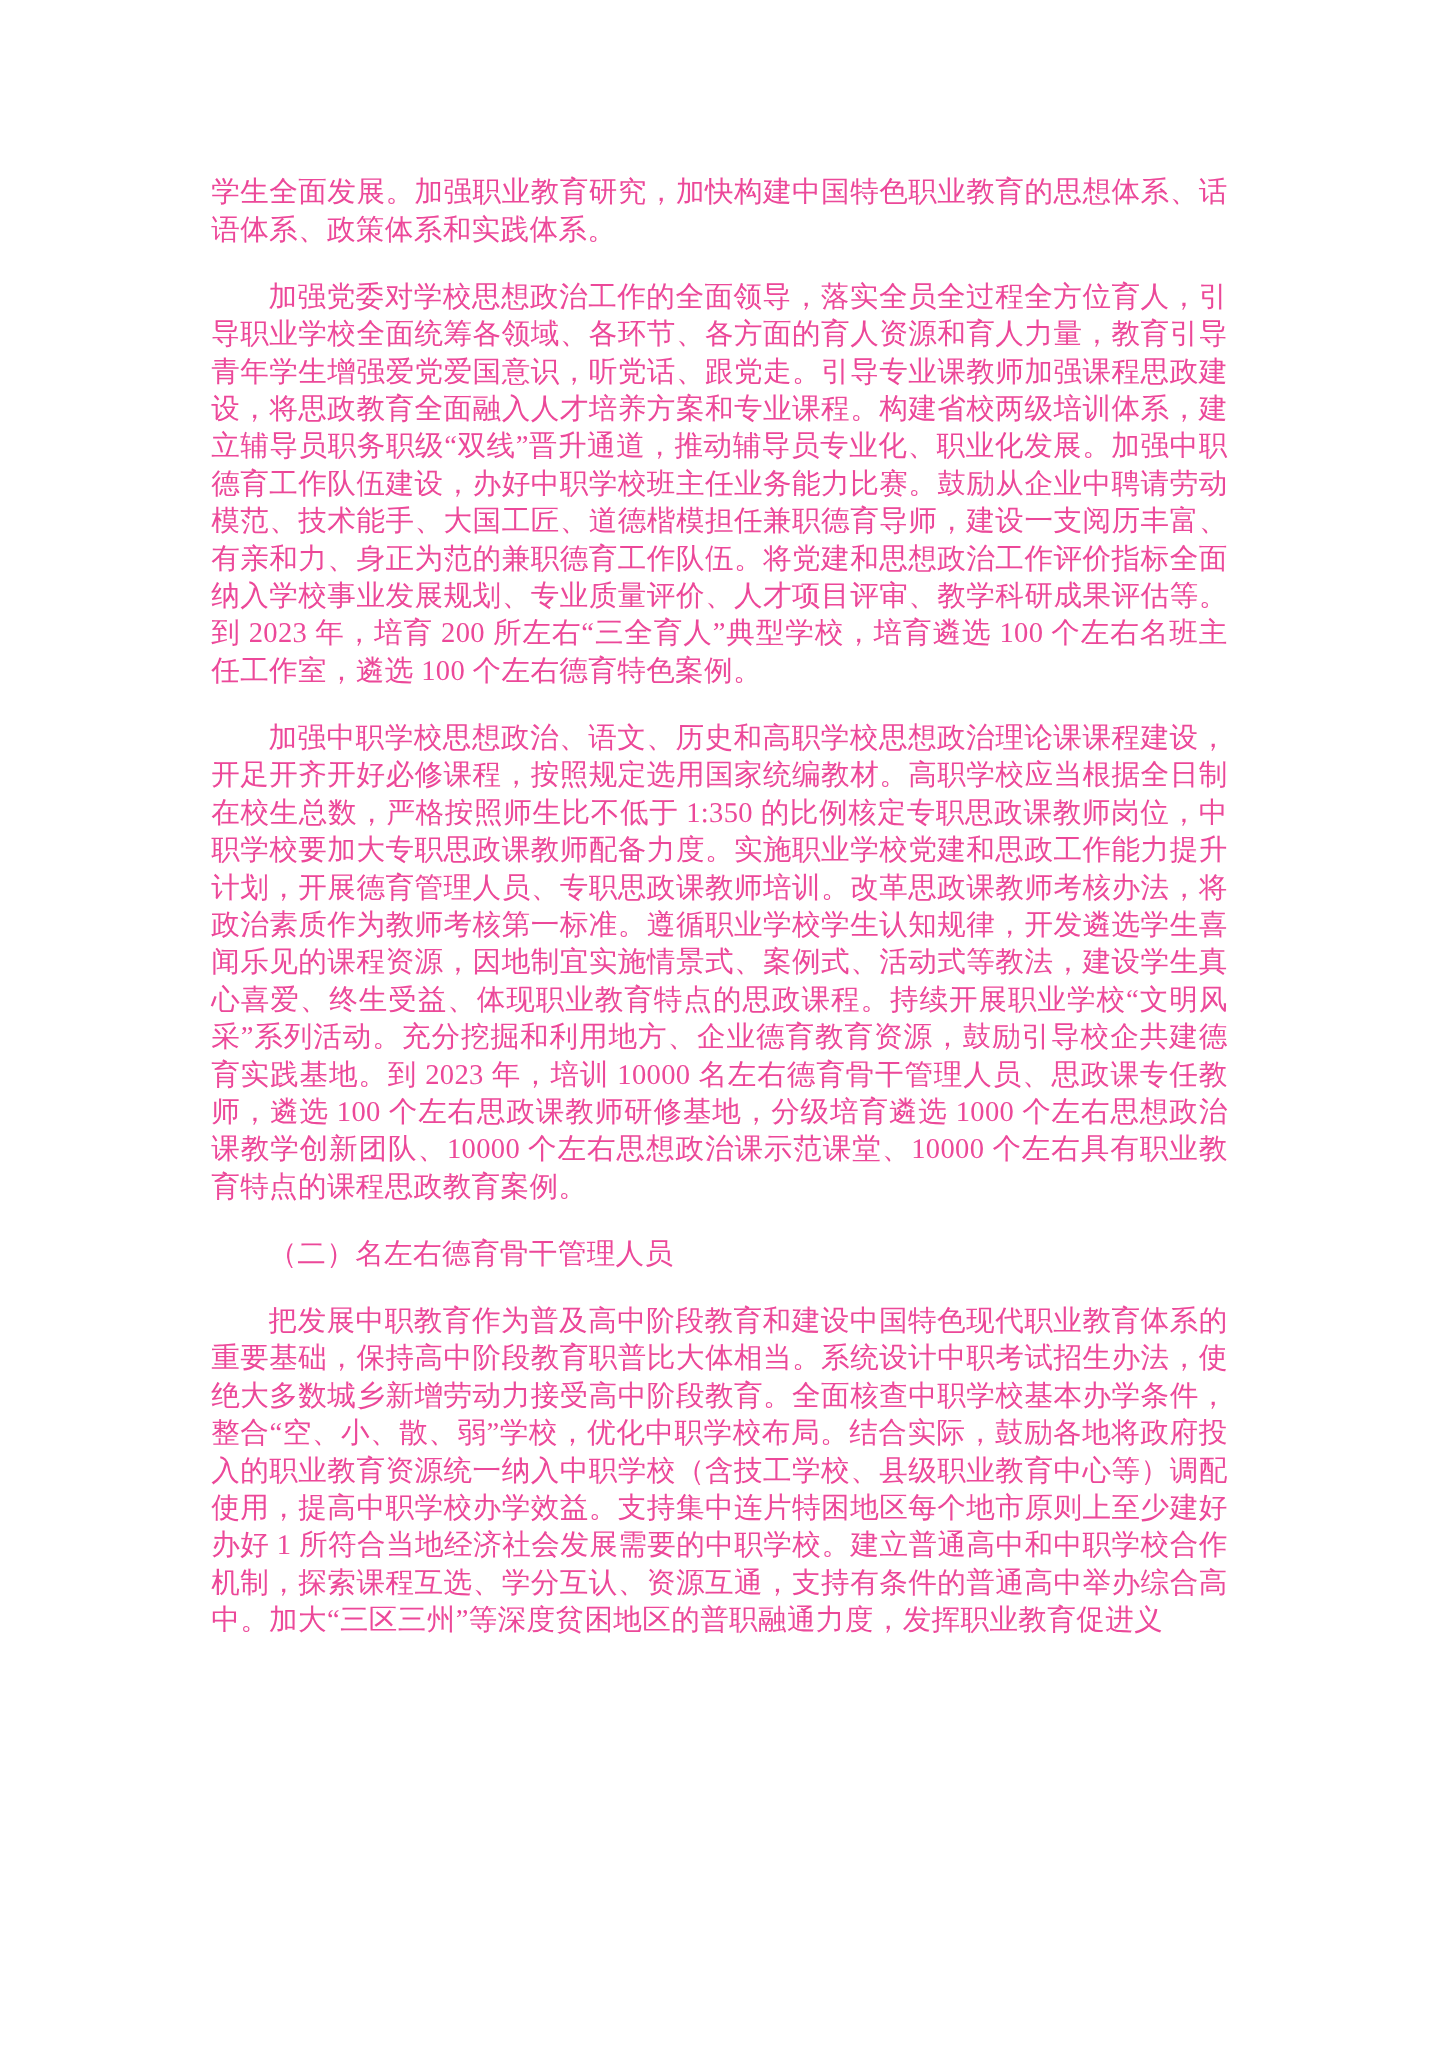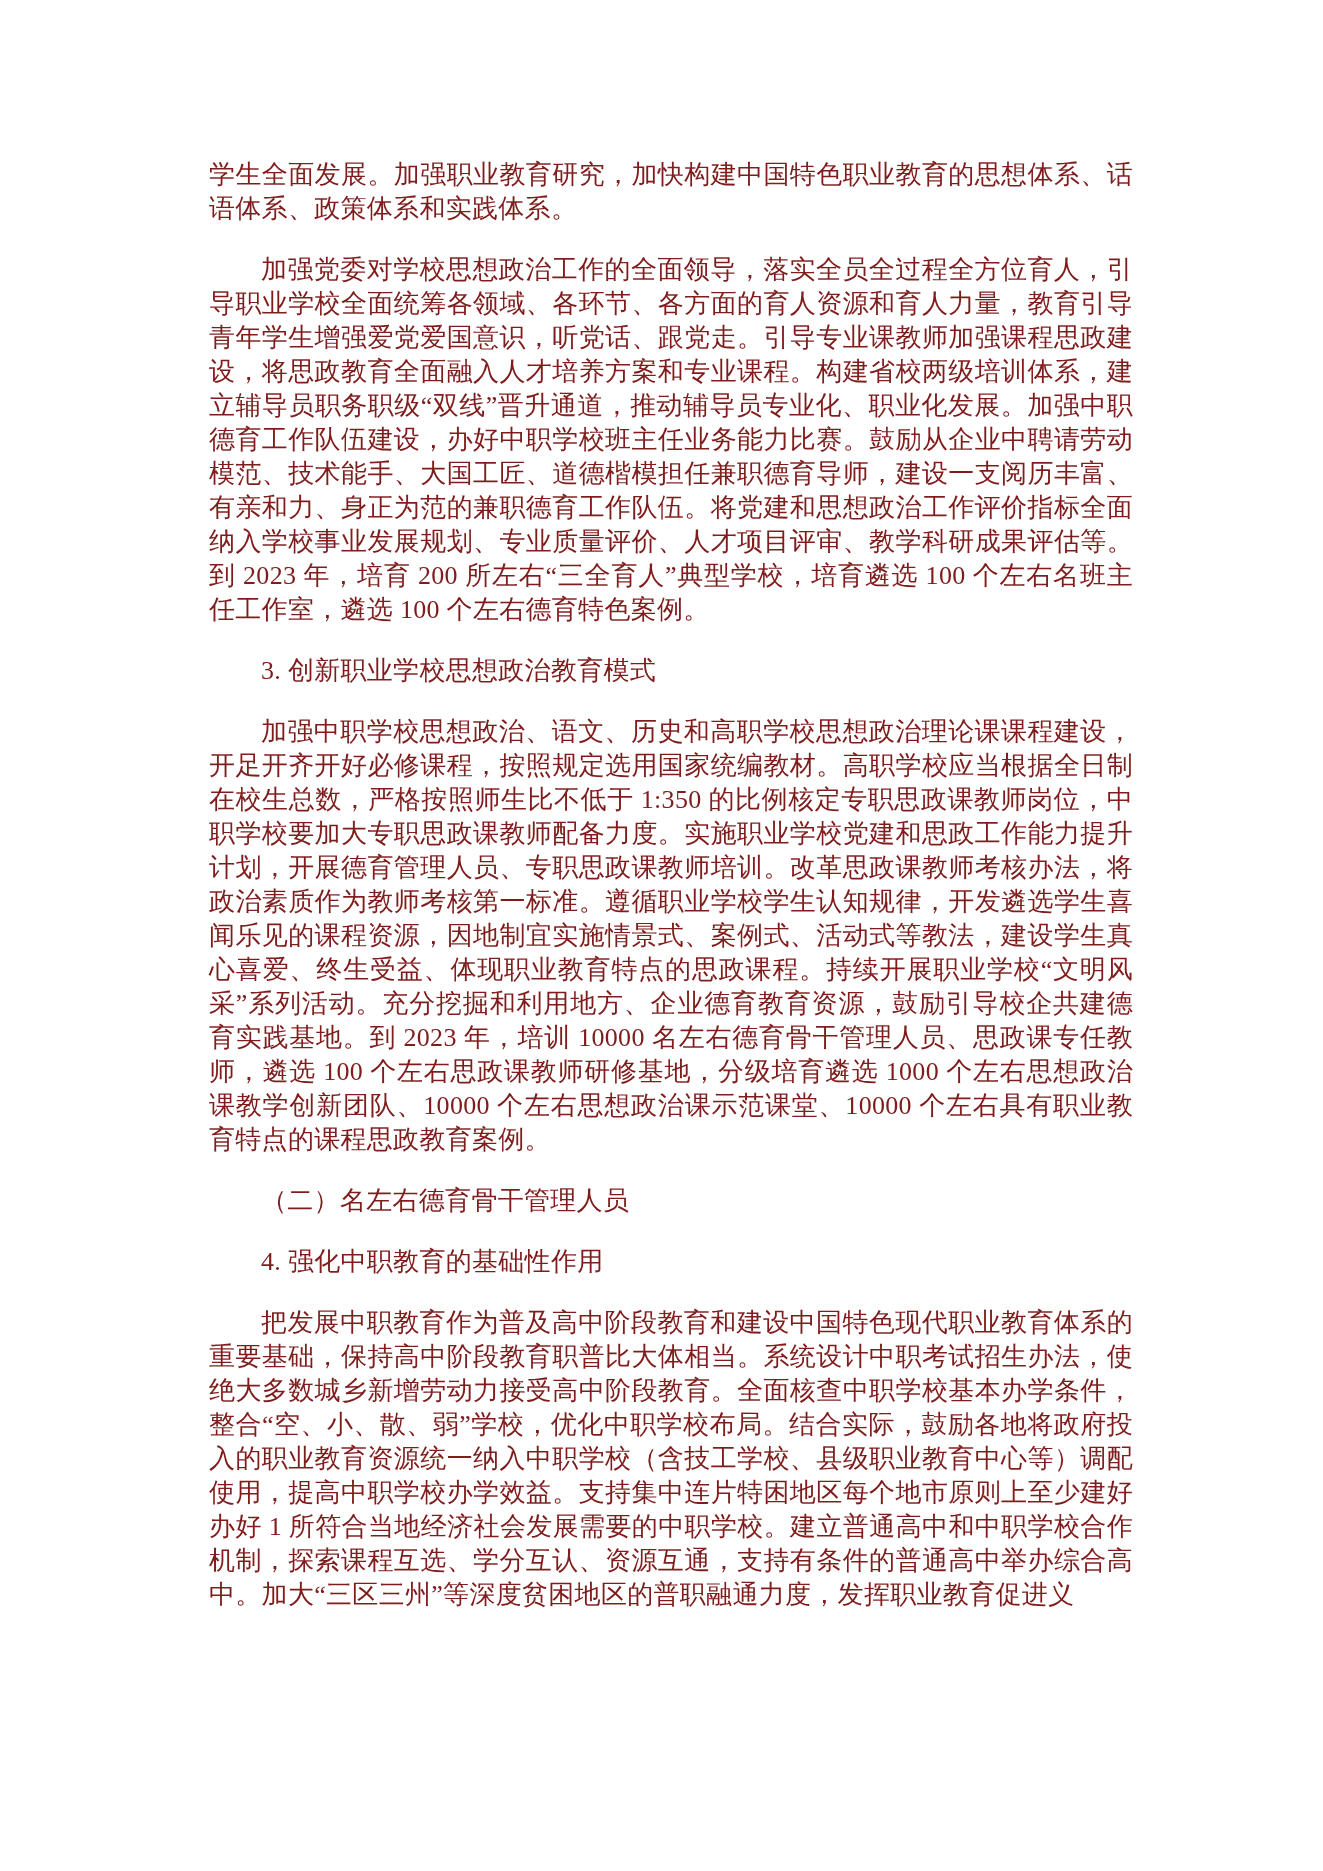--- a/index.html
+++ b/index.html
@@ -10,26 +10,26 @@
   .page {
     position: relative;
     width: 1323px;
     height: 1871px;
     background: #ffffff;
     overflow: hidden;
     font-family: "Liberation Serif", "DejaVu Serif", serif;
   }
   .content {
     position: absolute;
-    left: 209px;
+    left: 192px;
     top: 158px;
     width: 924px;
     font-size: 26px;
     line-height: 34px;
-    color: #7f1d1d;
+    color: #ec4899;
     text-align: justify;
     text-justify: inter-ideograph;
     letter-spacing: 0.3px;
   }
   .para {
     margin: 0 0 27px 0;
   }
   .indent {
     text-indent: 52px;
   }
@@ -40,19 +40,17 @@
     text-indent: 0;
   }
 </style>
 </head>
 <body>
 
 <div class="page">
   <div class="content">
     <p class="para no-indent">学生全面发展。加强职业教育研究，加快构建中国特色职业教育的思想体系、话语体系、政策体系和实践体系。</p>
     <p class="para indent">加强党委对学校思想政治工作的全面领导，落实全员全过程全方位育人，引导职业学校全面统筹各领域、各环节、各方面的育人资源和育人力量，教育引导青年学生增强爱党爱国意识，听党话、跟党走。引导专业课教师加强课程思政建设，将思政教育全面融入人才培养方案和专业课程。构建省校两级培训体系，建立辅导员职务职级“双线”晋升通道，推动辅导员专业化、职业化发展。加强中职德育工作队伍建设，办好中职学校班主任业务能力比赛。鼓励从企业中聘请劳动模范、技术能手、大国工匠、道德楷模担任兼职德育导师，建设一支阅历丰富、有亲和力、身正为范的兼职德育工作队伍。将党建和思想政治工作评价指标全面纳入学校事业发展规划、专业质量评价、人才项目评审、教学科研成果评估等。到 2023 年，培育 200 所左右“三全育人”典型学校，培育遴选 100 个左右名班主任工作室，遴选 100 个左右德育特色案例。</p>
-    <p class="para heading">3. 创新职业学校思想政治教育模式</p>
     <p class="para indent">加强中职学校思想政治、语文、历史和高职学校思想政治理论课课程建设，开足开齐开好必修课程，按照规定选用国家统编教材。高职学校应当根据全日制在校生总数，严格按照师生比不低于 1:350 的比例核定专职思政课教师岗位，中职学校要加大专职思政课教师配备力度。实施职业学校党建和思政工作能力提升计划，开展德育管理人员、专职思政课教师培训。改革思政课教师考核办法，将政治素质作为教师考核第一标准。遵循职业学校学生认知规律，开发遴选学生喜闻乐见的课程资源，因地制宜实施情景式、案例式、活动式等教法，建设学生真心喜爱、终生受益、体现职业教育特点的思政课程。持续开展职业学校“文明风采”系列活动。充分挖掘和利用地方、企业德育教育资源，鼓励引导校企共建德育实践基地。到 2023 年，培训 10000 名左右德育骨干管理人员、思政课专任教师，遴选 100 个左右思政课教师研修基地，分级培育遴选 1000 个左右思想政治课教学创新团队、10000 个左右思想政治课示范课堂、10000 个左右具有职业教育特点的课程思政教育案例。</p>
     <p class="para heading">（二）名左右德育骨干管理人员</p>
-    <p class="para heading">4. 强化中职教育的基础性作用</p>
     <p class="para indent">把发展中职教育作为普及高中阶段教育和建设中国特色现代职业教育体系的重要基础，保持高中阶段教育职普比大体相当。系统设计中职考试招生办法，使绝大多数城乡新增劳动力接受高中阶段教育。全面核查中职学校基本办学条件，整合“空、小、散、弱”学校，优化中职学校布局。结合实际，鼓励各地将政府投入的职业教育资源统一纳入中职学校（含技工学校、县级职业教育中心等）调配使用，提高中职学校办学效益。支持集中连片特困地区每个地市原则上至少建好办好 1 所符合当地经济社会发展需要的中职学校。建立普通高中和中职学校合作机制，探索课程互选、学分互认、资源互通，支持有条件的普通高中举办综合高中。加大“三区三州”等深度贫困地区的普职融通力度，发挥职业教育促进义</p>
   </div>
 </div>
 
 </body></html>

